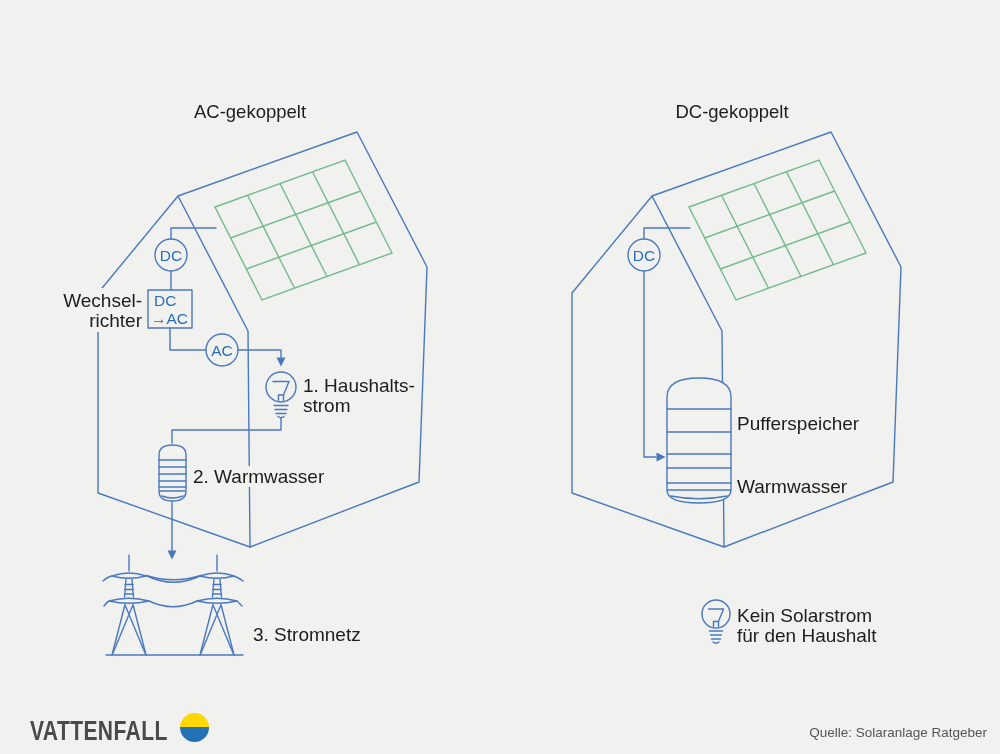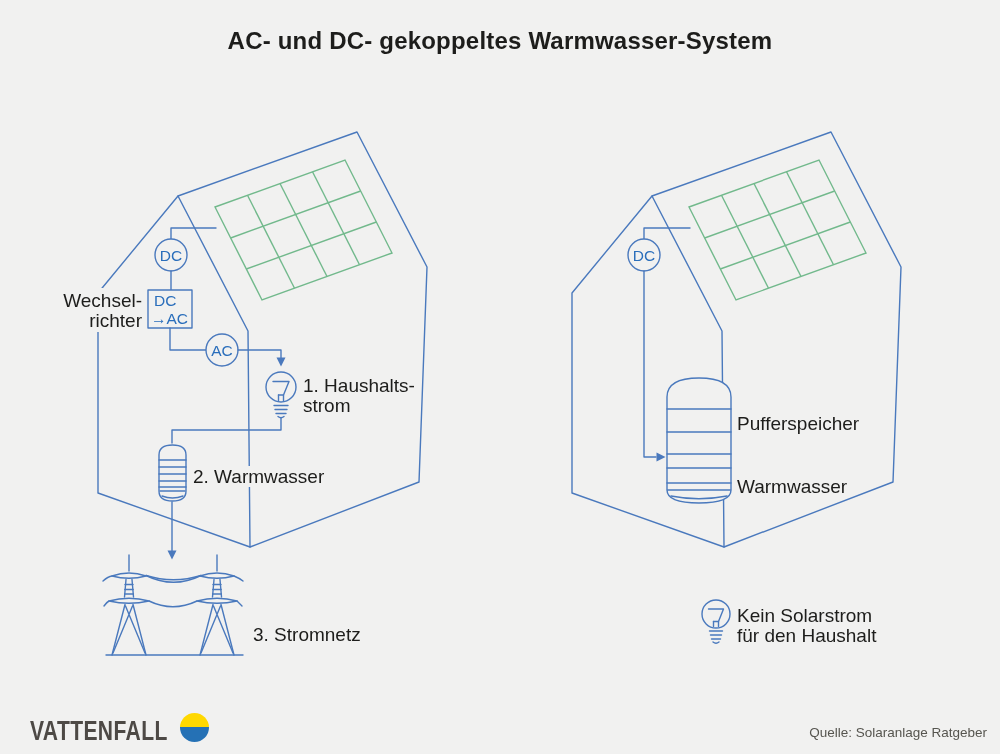--- a/index.html
+++ b/index.html
@@ -30,21 +30,22 @@
          background:linear-gradient(to bottom,var(--brand-yellow,#ffd800) 0 50%,
                                               var(--brand-blue,#2571b5) 50% 100%)}
   .source{position:absolute;right:13px;top:725px;font-size:13.5px;
           color:var(--source-gray,#56554f)}
 </style>
 </head>
 <body>
 
 <div class="stage">
 
-  <div class="title">AC- und DC- gekoppeltes Warmwasser-System</div>
+  <div class="col-heading left">AC-gekoppelt</div>
+  <div class="col-heading right">DC-gekoppelt</div>
 
   <svg id="diagram" width="1000" height="754" viewBox="0 0 1000 754">
 
     <g>
       <path class="line" d="M178,196 L98,293 L98,493 L250,547 L419,482 L427,267 L357,132 Z"></path>
       <path class="line" d="M178,196 L248,331 L250,547"></path>
     </g>
     <g id="panel-left" class="panel-grid">
         <polygon points="215,207 345,160 392,253 262,300"></polygon>
         <line x1="247.5" y1="195.25" x2="294.5" y2="288.25"></line>

